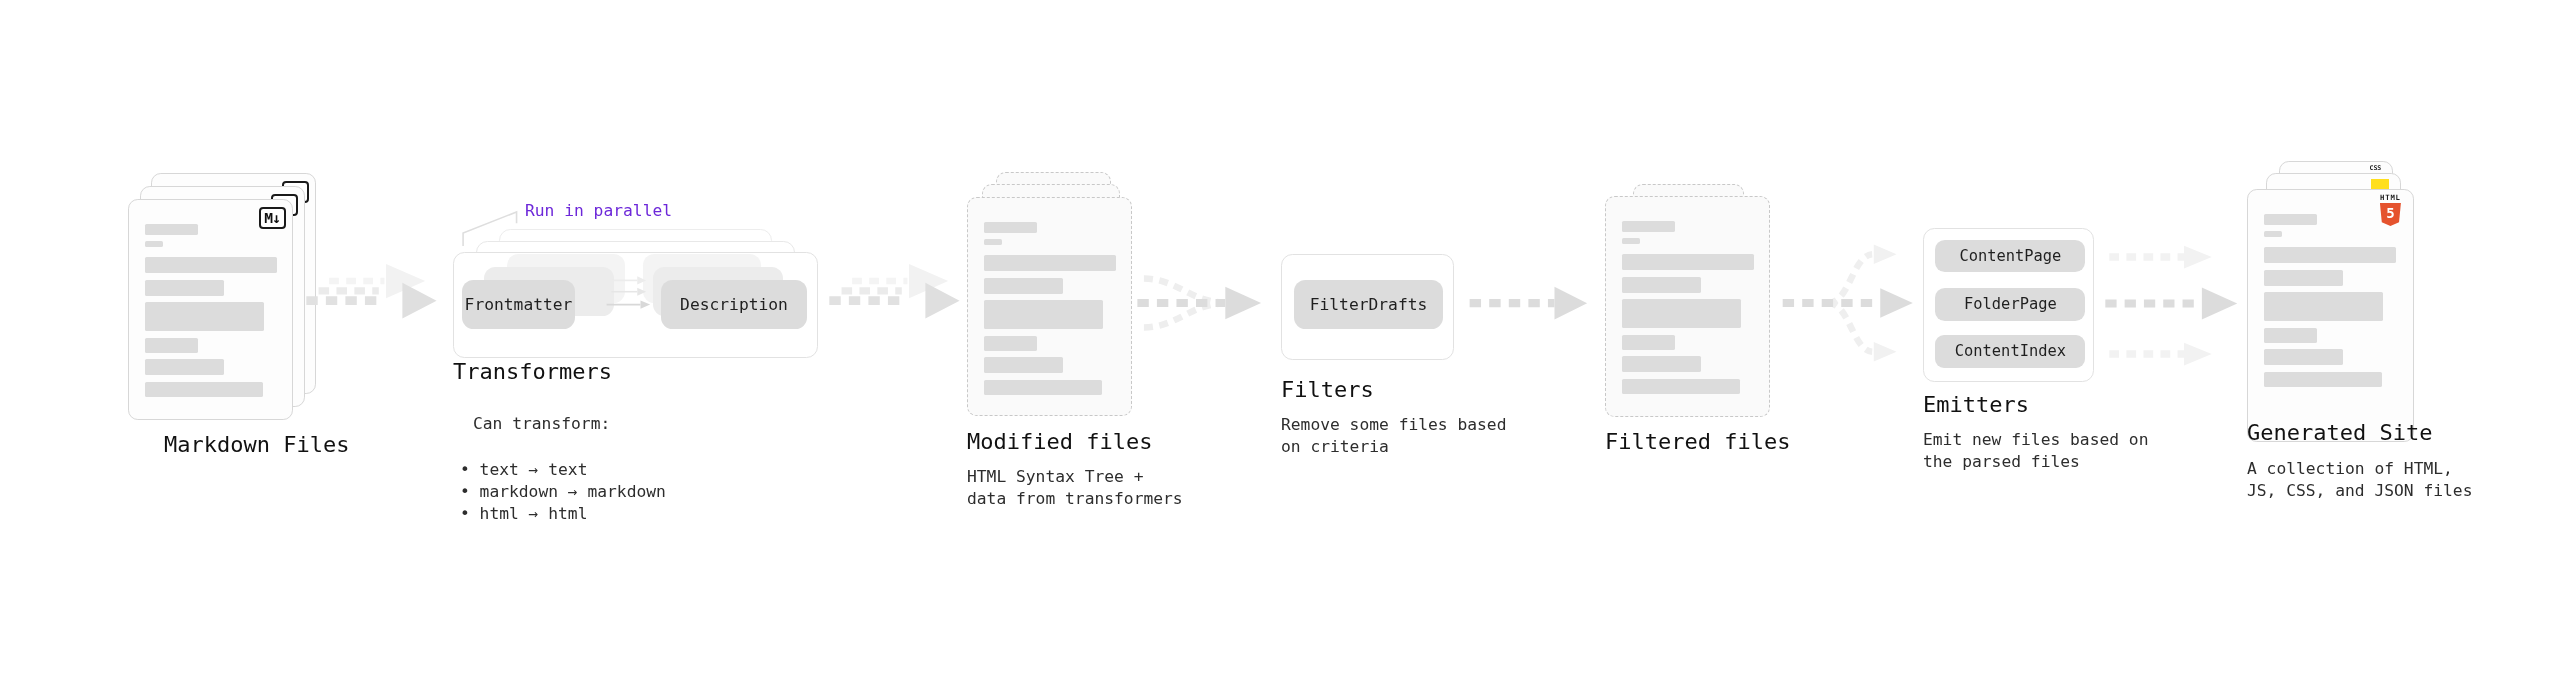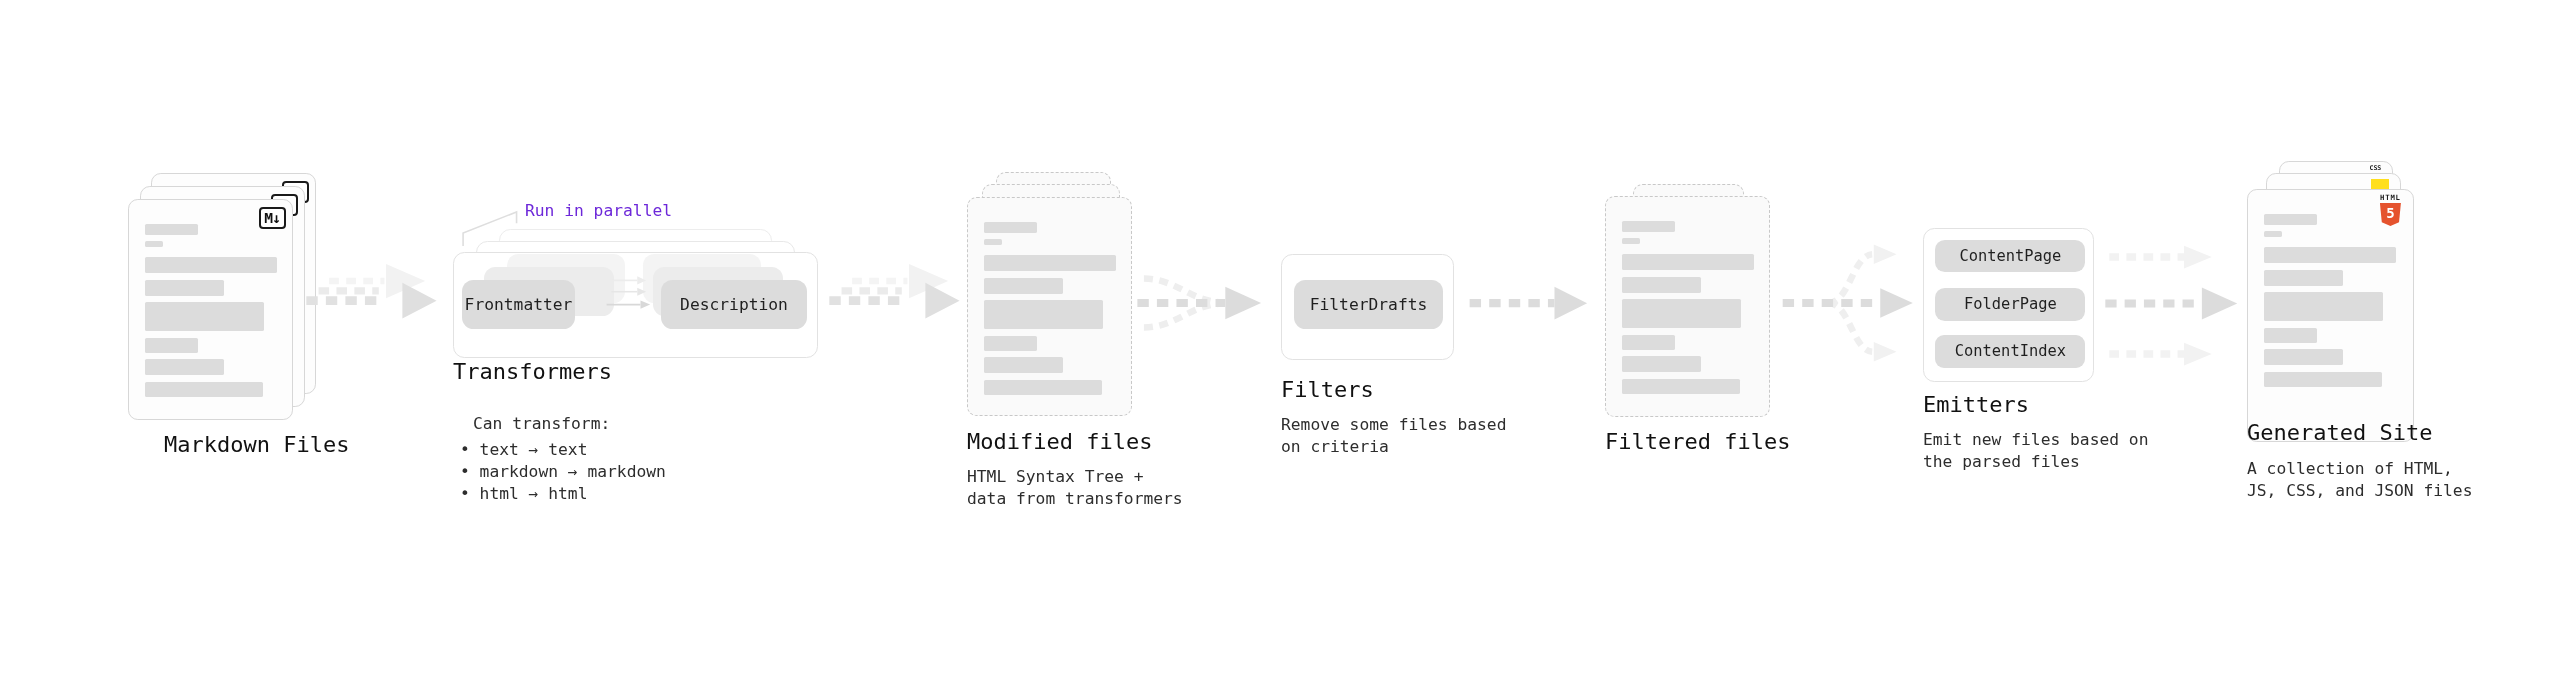--- a/index.html
+++ b/index.html
@@ -37,21 +37,21 @@
         justify-content:center;color:#1f1f1f;font-size:16.3px;box-sizing:border-box;}
   .ghost{position:absolute;border-radius:11.4px;}
   .g2{background:#ececec;}
   .g3{background:#f4f4f4;}
   .epill{position:absolute;left:11.4px;width:150px;height:32.5px;background:#dcdcdc;border-radius:9.8px;
          display:flex;align-items:center;justify-content:center;color:#1f1f1f;font-size:15.4px;}
 
   
   .heading{position:absolute;font-size:22px;color:#111111;white-space:nowrap;}
   .desc{position:absolute;font-size:16.3px;line-height:22px;color:#2d2d2d;white-space:pre-line;}
-  .bullet{position:absolute;font-size:16.3px;color:#2d2d2d;white-space:nowrap;}
+  .bullet{position:absolute;font-size:16.3px;color:#2d2d2d;white-space:nowrap;margin-top:20px;}
   .annotation{position:absolute;font-size:16.3px;color:#6d28d9;white-space:nowrap;}
 
   .arrow-svg{position:absolute;overflow:visible;}
 </style>
 </head>
 <body>
 
 <div class="canvas">
 
   <div class="file-card solid" style="left:151px;top:173px;width:165px;height:221px;">

